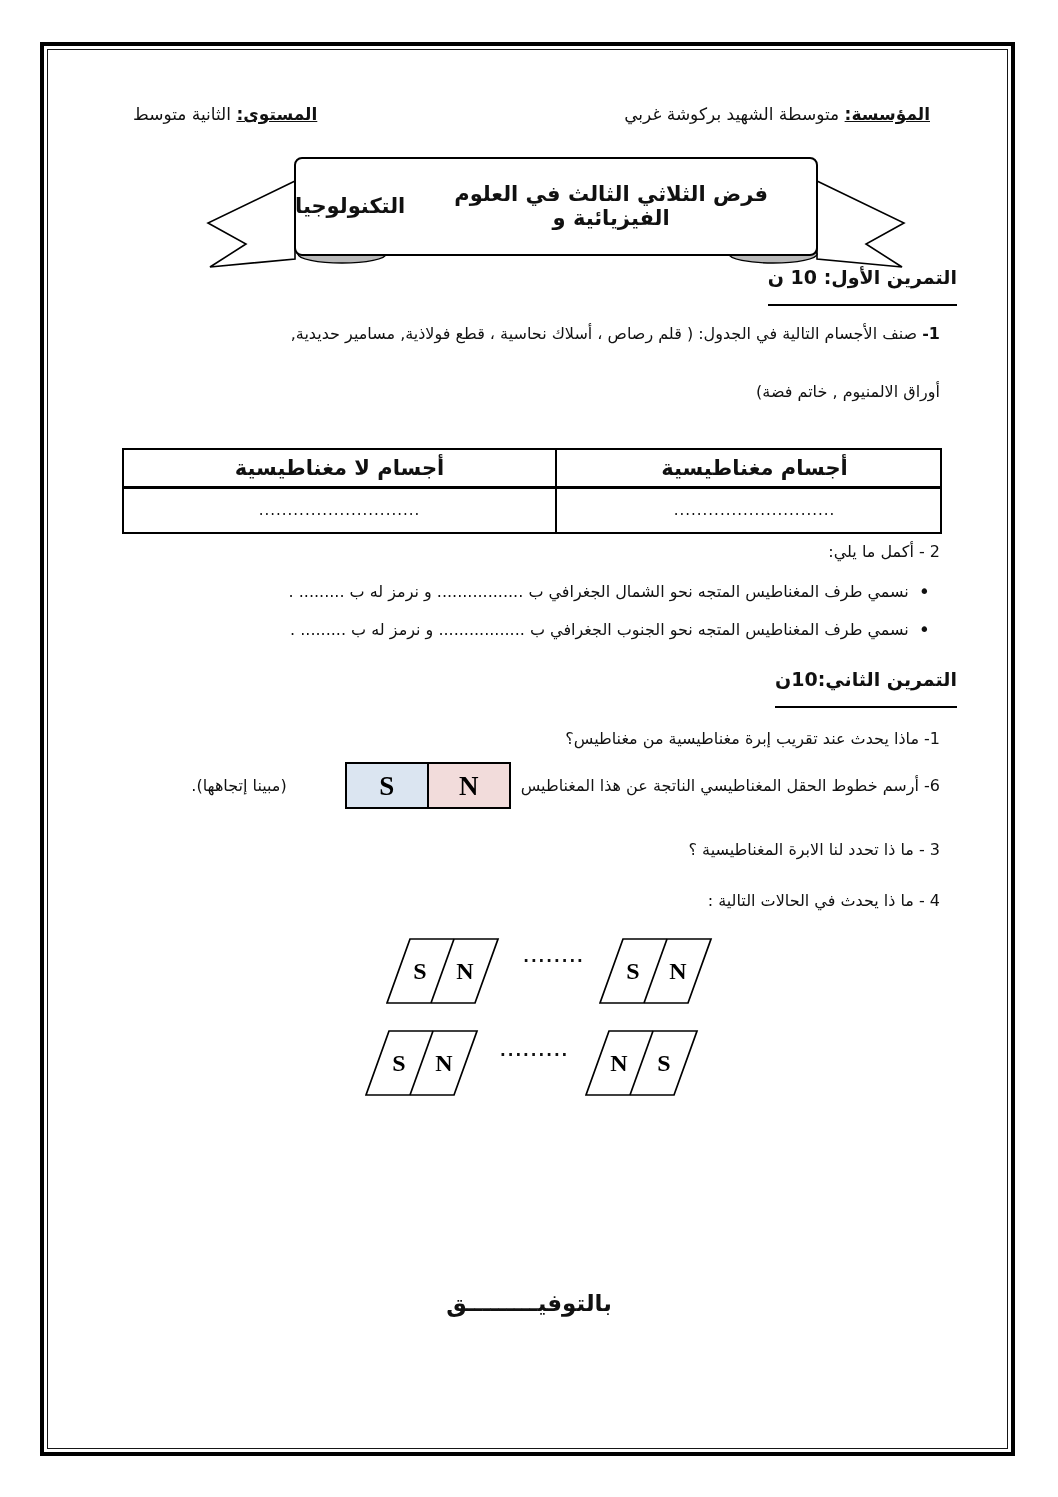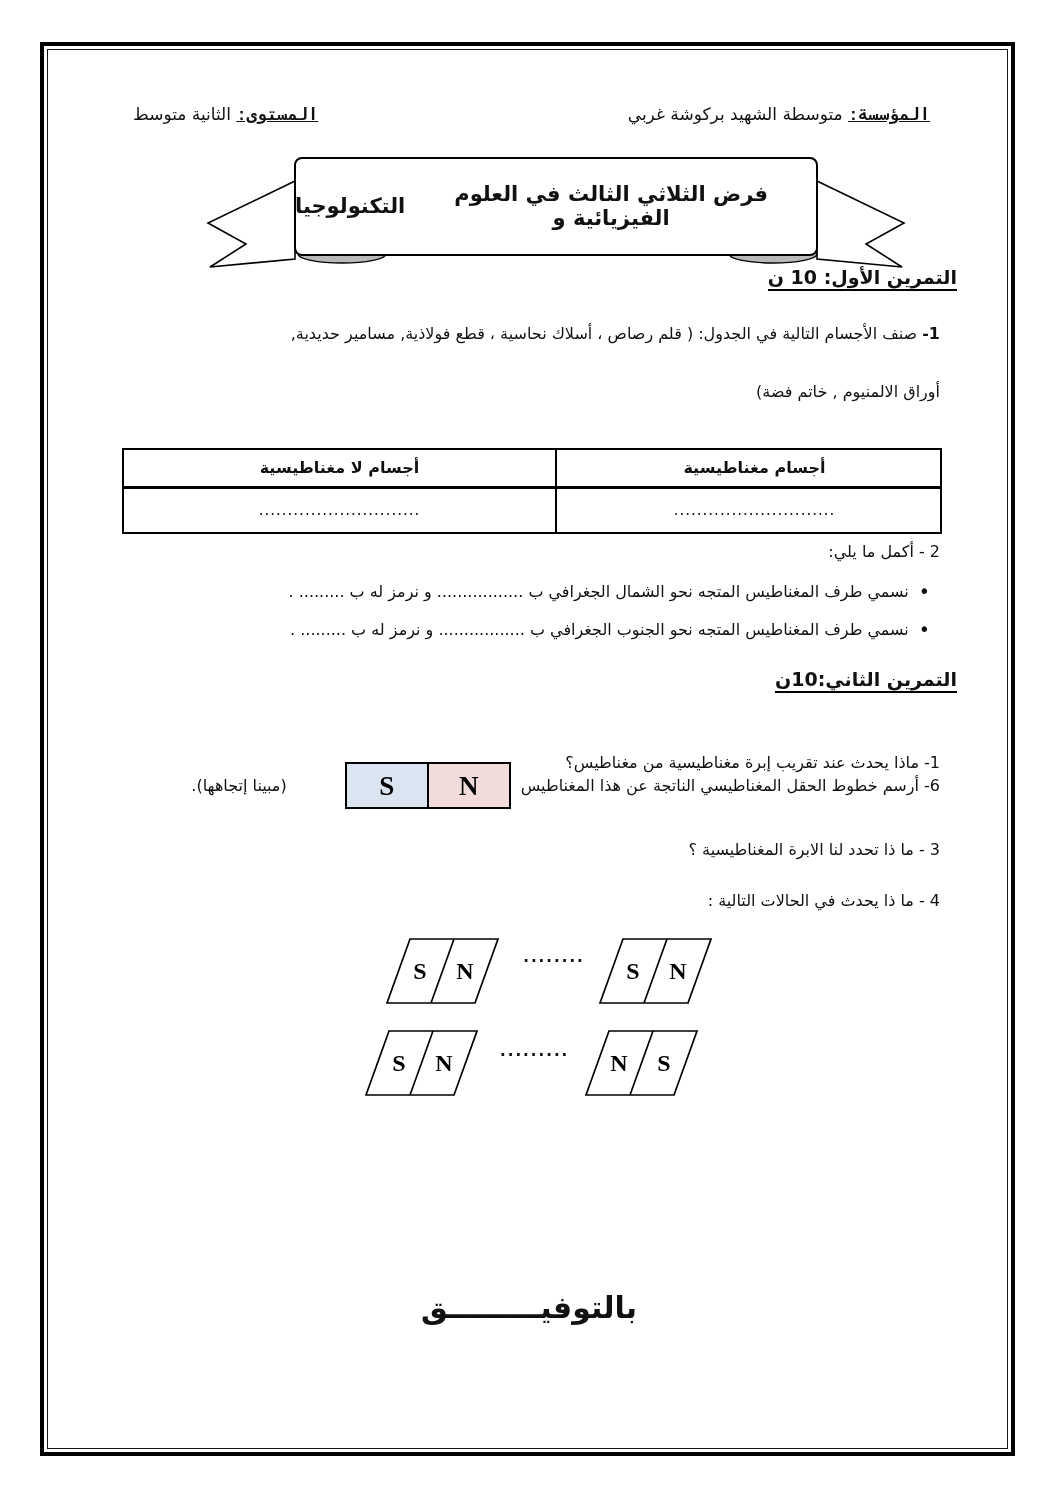--- a/index.html
+++ b/index.html
@@ -10,42 +10,42 @@
     font-family:"DejaVu Sans", sans-serif; color:#111; direction:rtl;
   }
   
   .frame { position:absolute; left:40px; top:42px; width:975px; height:1414px; border:4px solid #000; }
   .frame-inner { position:absolute; inset:3px; border:1px solid #161616; }
 
   .abs { position:absolute; }
 
   
   .hdr { font-size:17px; white-space:nowrap; }
-  .hdr b { font-weight:bold; text-decoration:underline;font-family:Liberation Mono, monospace; }
+  .hdr b { font-weight:bold; text-decoration:underline; }
 
   
   .banner-svg { position:absolute; left:200px; top:151px; width:712px; height:121px; }
   .banner-text {
     position:absolute; left:295px; top:161px; width:522px; height:90px;
     display:flex; flex-direction:row; align-items:center; justify-content:space-evenly;
     font-size:21px; font-weight:bold; text-align:center;
   }
 
   .ex-title { font-size:19px; font-weight:bold; white-space:nowrap;
-    border-bottom:2px solid #000; padding-bottom:1px; }
+    border-bottom:2px solid #000; padding-bottom:16px; }
 
   .body-txt { font-size:16px; line-height:34px; white-space:nowrap; }
   .body-txt .num { font-weight:bold; }
 
   .q1block { }
 
   
   table.cls { border-collapse:collapse; width:818px; table-layout:fixed; background:#fff; }
   table.cls td { border:2px solid #000; text-align:center; vertical-align:middle; }
-  table.cls tr.h td { height:38px; font-weight:bold; font-size:16px; border-bottom:3px solid #000; }
+  table.cls tr.h td { height:38px; font-weight:bold; font-size:21px; border-bottom:3px solid #000; }
   table.cls tr.b td { height:46px; font-size:15px; letter-spacing:1px; }
   table.cls td.c1 { width:385px;padding-left:12px; }
   table.cls td.c2 { width:433px; }
 
   .bullet-row { display:flex; flex-direction:row; align-items:flex-start; gap:10px;
     font-size:16px; line-height:24px; margin-bottom:14px; white-space:nowrap; }
   .bullet-dot { font-size:19px; line-height:22px; }
 
   
   .q2row { display:flex; align-items:center; gap:10px; }
@@ -54,21 +54,21 @@
     font-family:"Liberation Serif","DejaVu Serif",serif; font-weight:bold; font-size:27px; color:#000; }
   .pole-s { background:#dbe5f1; }
   .pole-n { background:#f2dcdb; border-left:2px solid #000; }
   .q2suffix { margin-right:44px; white-space:nowrap; }
 
   
   .pmag { position:absolute; width:114px; height:66px; }
   .dots-sep { position:absolute; font-weight:bold; font-size:15px; letter-spacing:2px; text-align:center; direction:ltr; }
 
   .footer { position:absolute; left:0; top:1290px; width:100%; text-align:center;
-    font-size:30px; font-weight:bold; }
+    font-size:23px; font-weight:bold; }
 </style>
 </head>
 <body>
 
 <div class="page">
 
   <div class="frame">
     <div class="frame-inner"></div>
   </div>
 
@@ -119,21 +119,21 @@
       <span>نسمي طرف المغناطيس المتجه نحو الشمال الجغرافي ب ................. و نرمز له ب ......... .</span>
     </div>
     <div class="bullet-row">
       <span class="bullet-dot">•</span>
       <span>نسمي طرف المغناطيس المتجه نحو الجنوب الجغرافي ب ................. و نرمز له ب ......... .</span>
     </div>
   </div>
 
   <div class="abs ex-title" style="top:668px; right:101px;">التمرين الثاني:10ن</div>
 
-  <div class="abs body-txt" style="top:722px; right:118px;margin-top:24px;">1- ماذا يحدث عند تقريب إبرة مغناطيسية من مغناطيس؟</div>
+  <div class="abs body-txt" style="top:722px; right:118px;">1- ماذا يحدث عند تقريب إبرة مغناطيسية من مغناطيس؟</div>
 
   <div class="abs body-txt q2row" style="top:762px; right:118px;">
     <span>6- أرسم خطوط الحقل المغناطيسي الناتجة عن هذا المغناطيس</span>
     <span class="magnet-sn">
       <span class="pole pole-s">S</span>
       <span class="pole pole-n">N</span>
     </span>
     <span class="q2suffix">(مبينا إتجاهها).</span>
   </div>
 

